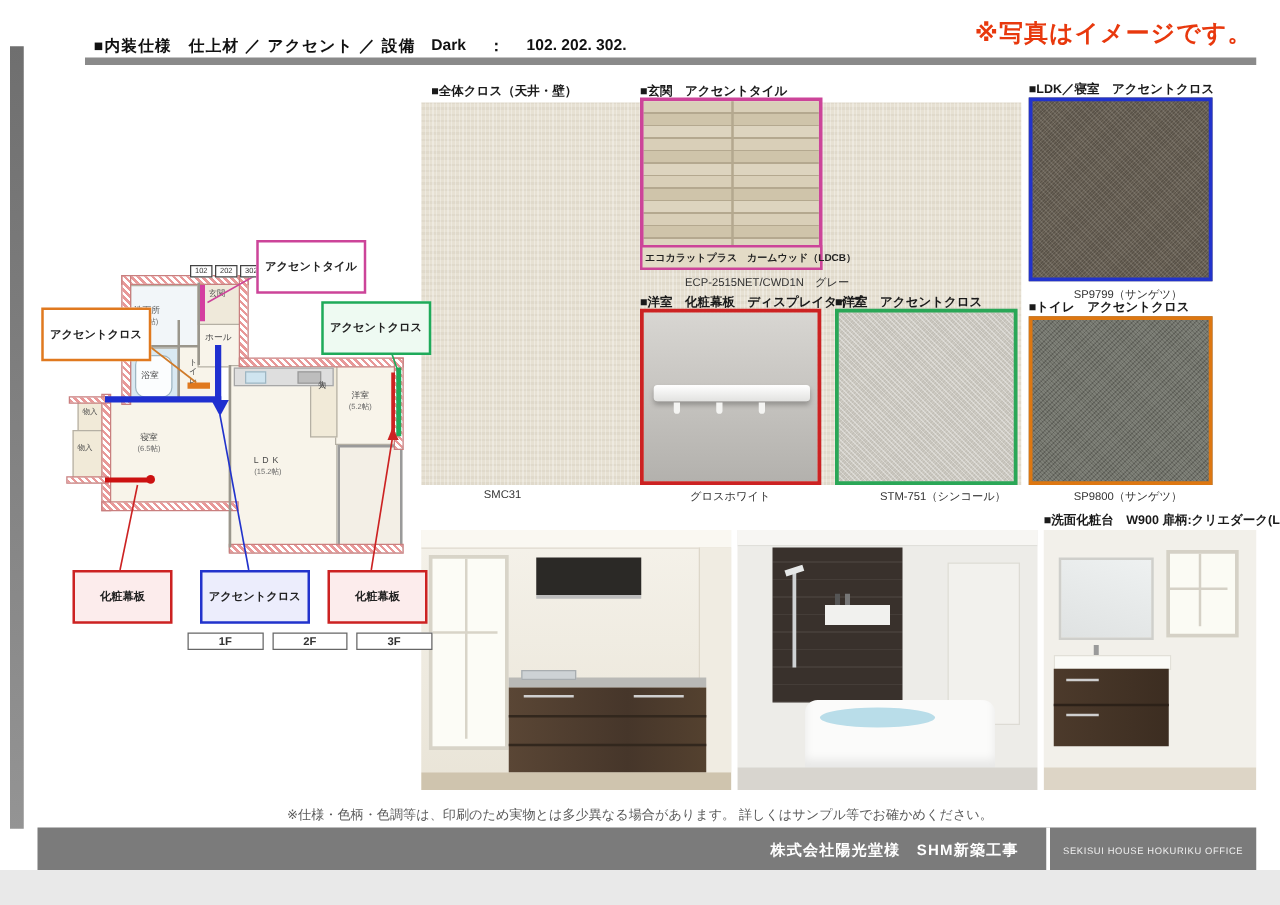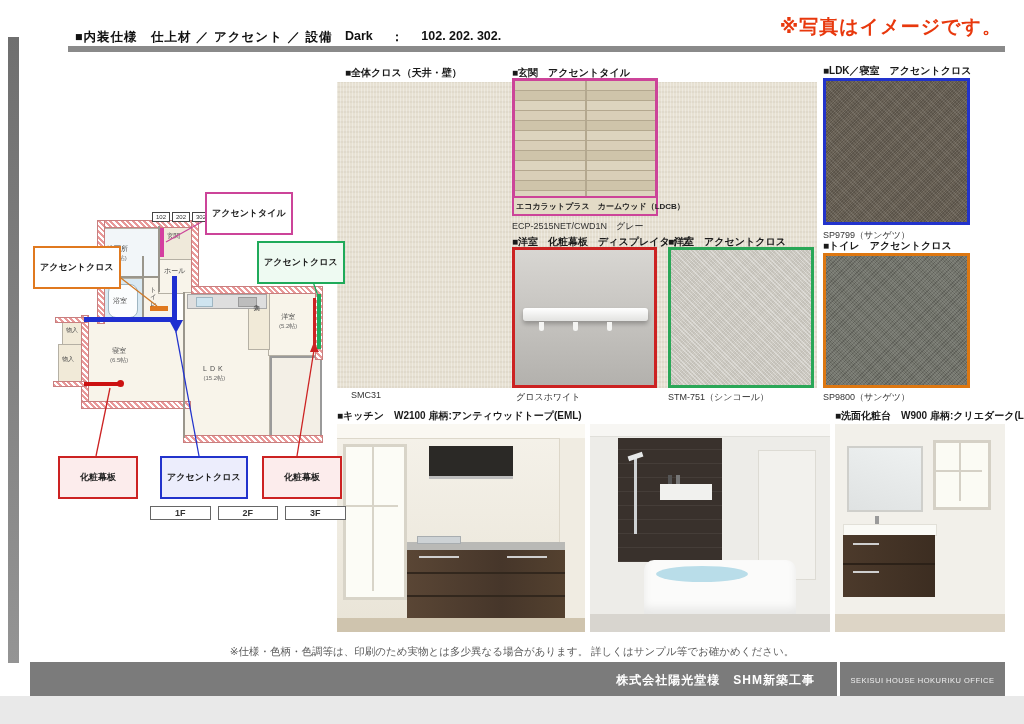--- a/index.html
+++ b/index.html
@@ -37,21 +37,21 @@
   .texB{background-color:#71736a;background-image:
     repeating-linear-gradient(45deg,rgba(255,255,255,.10) 0 1px,transparent 1px 2px),
     repeating-linear-gradient(135deg,rgba(0,0,0,.18) 0 1px,transparent 1px 3px);}
   .texLight{background-color:#cdcac2;background-image:
     repeating-linear-gradient(45deg,rgba(255,255,255,.35) 0 1px,transparent 1px 3px),
     repeating-linear-gradient(135deg,rgba(0,0,0,.05) 0 1px,transparent 1px 2px);}
   .tiletex{position:relative;background:repeating-linear-gradient(180deg,
     #d9cfb8 0 9px,#b4a88f 9px 10px,#cfc4aa 10px 19px,#b4a88f 19px 20px,#ddd4bf 20px 29px,#b4a88f 29px 30px);}
   .tiletex::after{content:"";position:absolute;left:50%;top:0;bottom:0;width:2px;background:#b4a88f;}
   .slabel{position:absolute;font-size:10px;font-weight:bold;color:#1a1a1a;white-space:nowrap;z-index:4;}
-  .scaption{position:absolute;font-size:9px;color:#333;white-space:nowrap;z-index:4;}
+  .scaption{position:absolute;font-size:9px;color:#333;white-space:nowrap;z-index:4;margin-left:36px;}
   .sbox{position:absolute;z-index:3;box-sizing:border-box;}
   .tilecap{position:absolute;left:-3px;right:-3px;bottom:-3px;height:16px;border:2px solid #cc4499;background:#e3dbc6;
            font-size:8px;font-weight:bold;display:flex;align-items:center;padding:0 2px;white-space:nowrap;color:#222;}
   
   .photo{position:absolute;overflow:hidden;background:linear-gradient(180deg,#f5f2ea,#e9e4d7);z-index:3;}
   .ph{position:absolute;}
   
   .note{position:absolute;left:0;width:1024px;top:645px;text-align:center;font-size:10.5px;color:#5a5a5a;}
   .fbar{position:absolute;left:30px;top:662px;width:975px;height:36px;background:#7b7b7b;display:flex;}
   .fbar .main{flex:1;display:flex;align-items:center;justify-content:flex-end;padding-right:22px;
@@ -210,21 +210,20 @@
   <div class="scaption" style="left:516px;top:391px;">グロスホワイト</div>
 
   <div class="slabel" style="left:668px;top:235px;">■洋室　アクセントクロス</div>
   <div class="sbox texLight" style="left:668px;top:247px;width:146px;height:141px;border:3px solid #2aa757;"></div>
   <div class="scaption" style="left:668px;top:391px;">STM-751（シンコール）</div>
 
   <div class="slabel" style="left:823px;top:239px;">■トイレ　アクセントクロス</div>
   <div class="sbox texB" style="left:823px;top:253px;width:147px;height:135px;border:3px solid #dd7711;"></div>
   <div class="scaption" style="left:823px;top:391px;">SP9800（サンゲツ）</div>
 
-  <div class="slabel" style="left:337px;top:409px;">■キッチン　W2100 扉柄:アンティウッドトープ(EML)</div>
   <div class="photo" style="left:337px;top:424px;width:248px;height:208px;">
     <div class="ph" style="left:0;top:0;width:248px;height:14px;background:#faf8f2;border-bottom:1px solid #ddd8cb;"></div>
     <div class="ph" style="left:6px;top:20px;width:58px;height:150px;background:#fcfcf6;border:3px solid #d8d4c8;">
       <div class="ph" style="left:26px;top:0;width:2px;height:144px;background:#d8d4c8;"></div>
       <div class="ph" style="left:0;top:58px;width:52px;height:2px;background:#d8d4c8;"></div>
     </div>
     <div class="ph" style="left:92px;top:22px;width:84px;height:30px;background:#2b2926;"></div>
     <div class="ph" style="left:92px;top:52px;width:84px;height:3px;background:#bdbdbd;"></div>
     <div class="ph" style="left:222px;top:14px;width:26px;height:180px;background:#f0ece2;border-left:1px solid #ddd7c9;"></div>
     <div class="ph" style="left:70px;top:118px;width:158px;height:8px;background:#b9b9b6;"></div>

